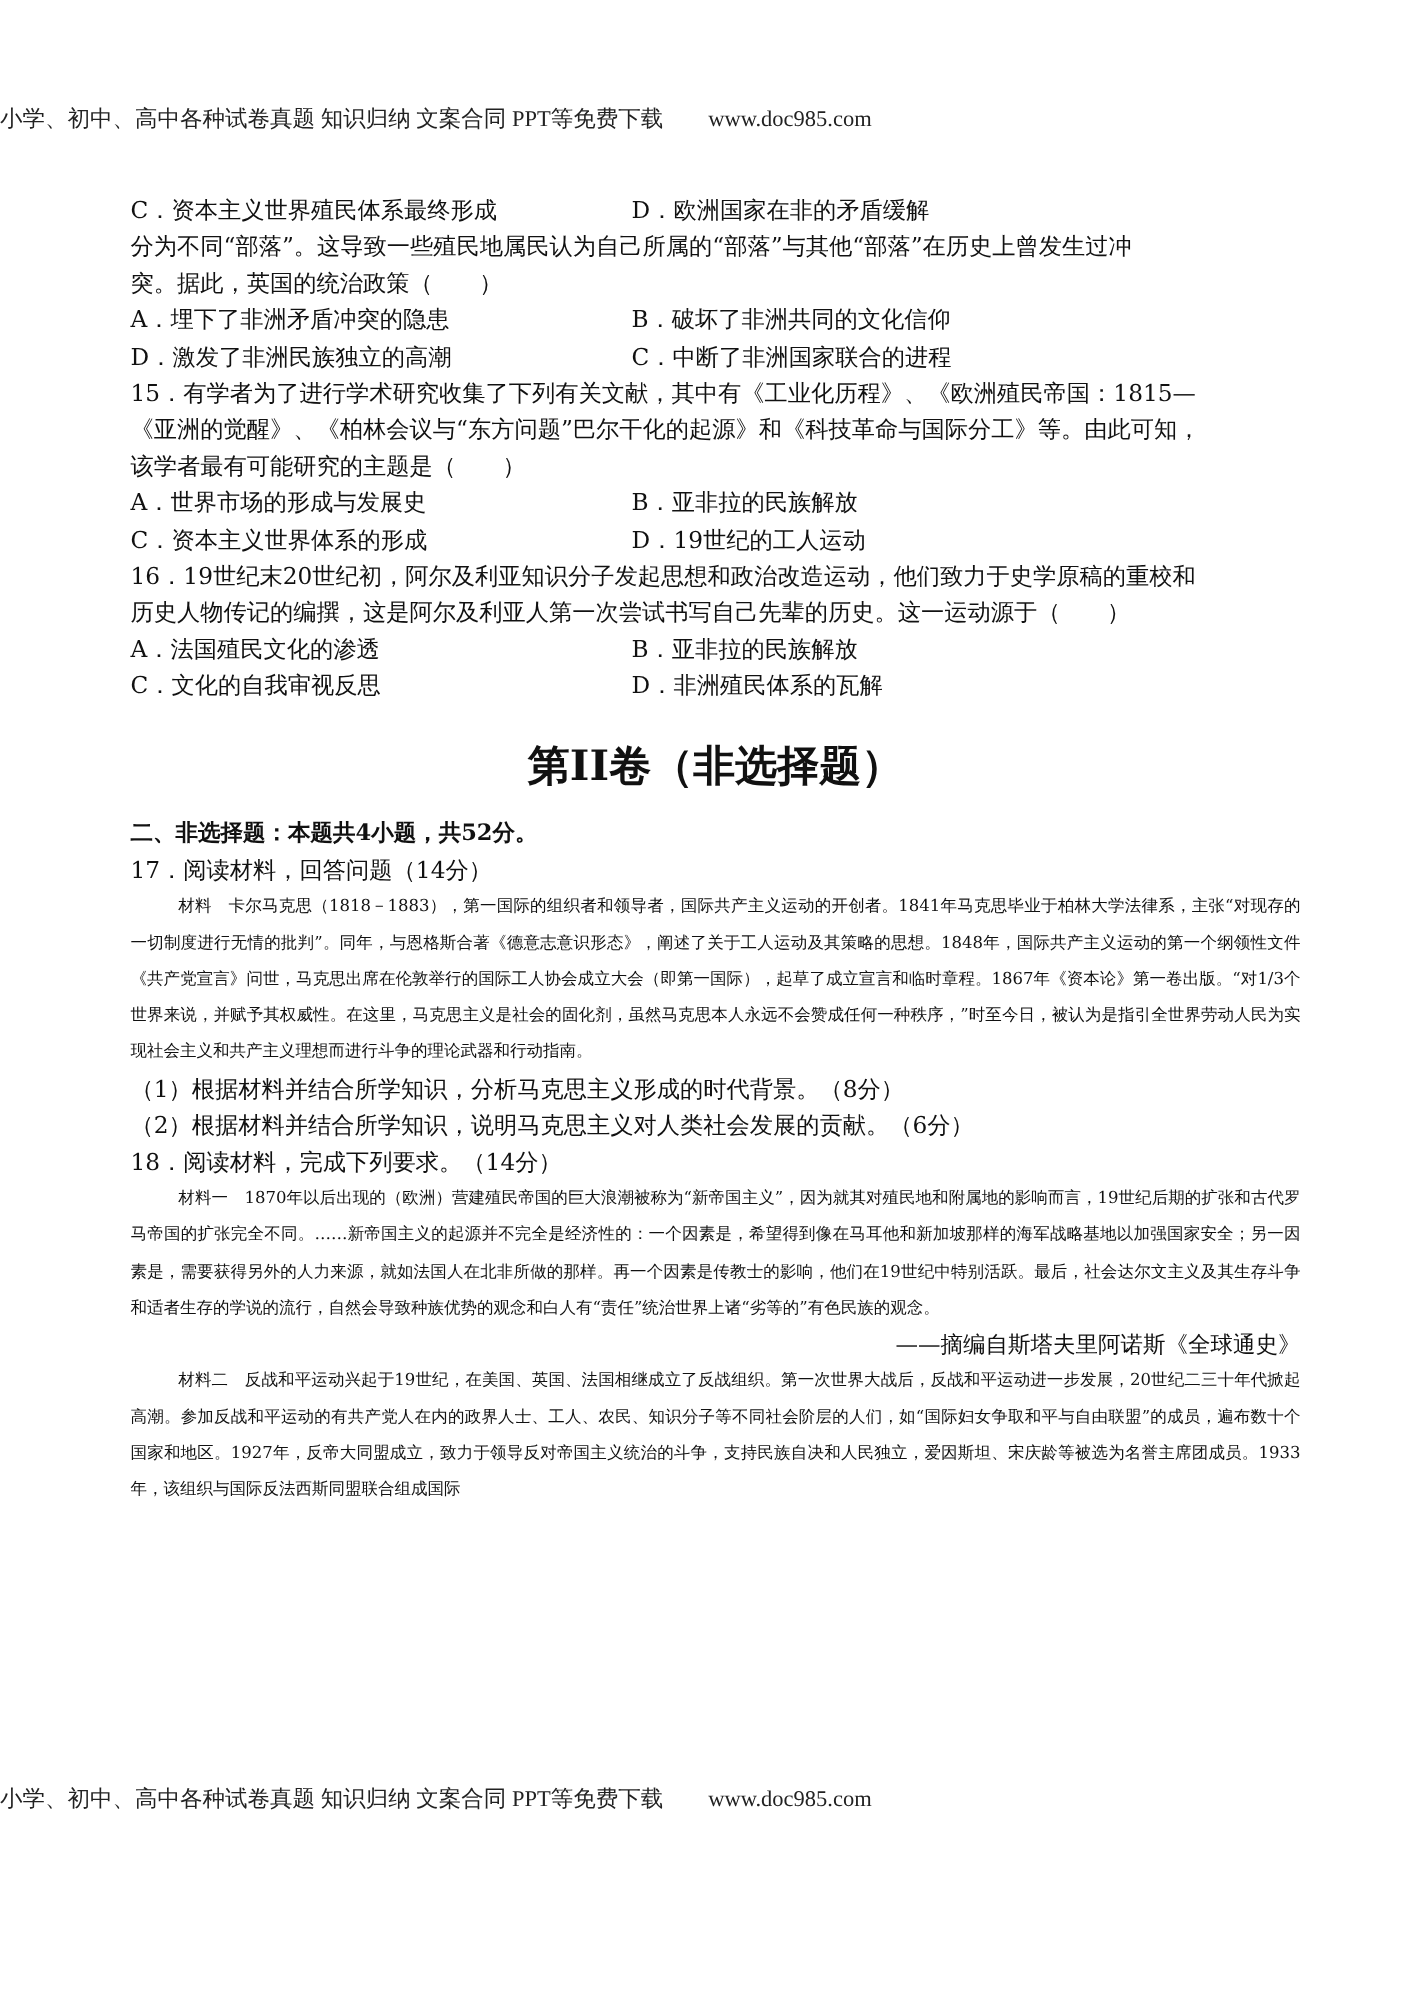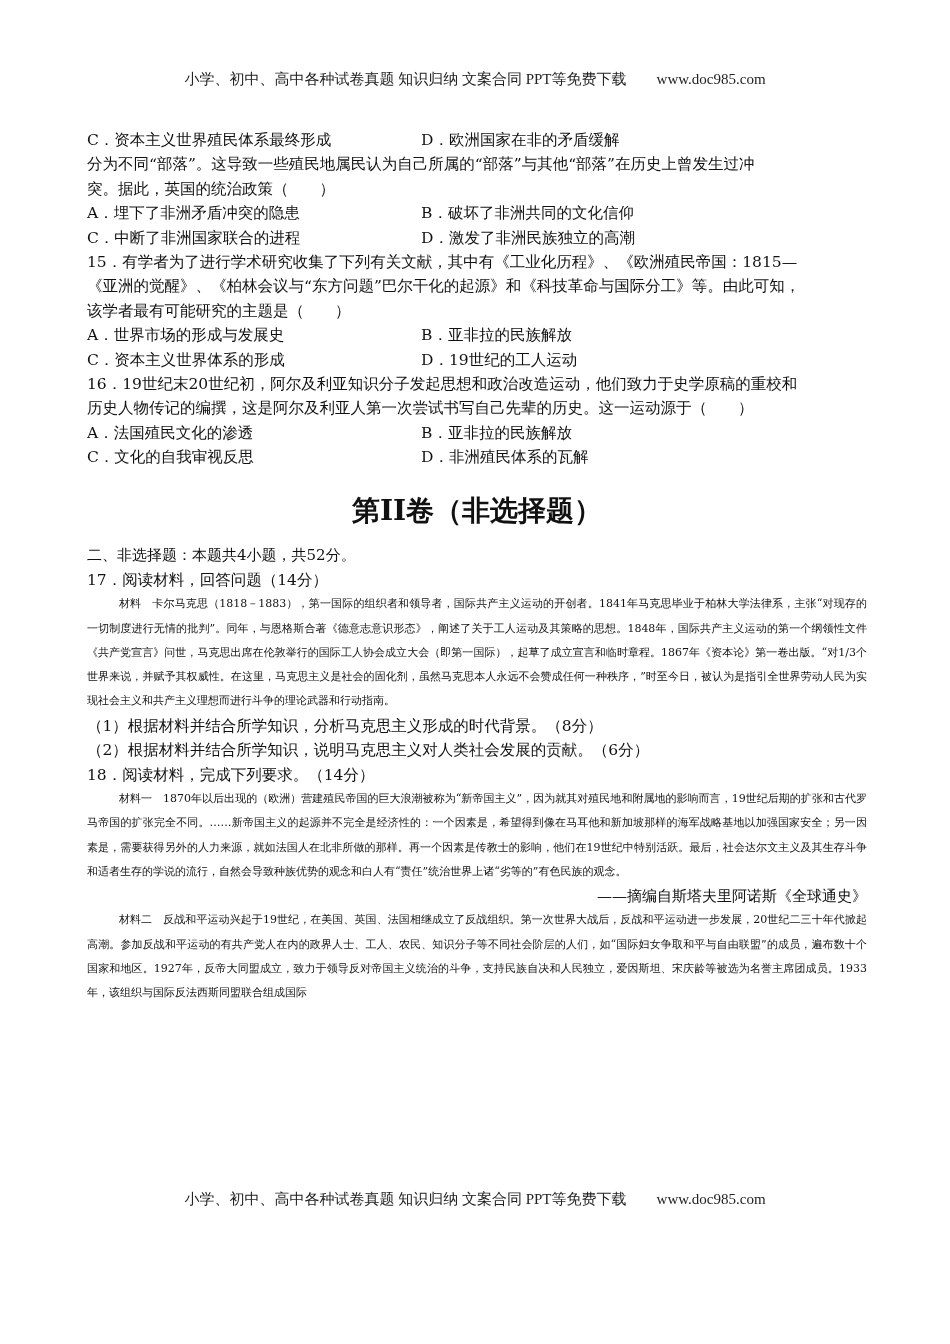--- a/index.html
+++ b/index.html
@@ -1,27 +1,27 @@
 <!DOCTYPE html>
 <html><head>
 <meta charset="utf-8">
 <style>
   html, body { margin:0; padding:0; background:#ffffff; }
   body { width:950px; height:1344px; position:relative; overflow:hidden;
          font-family:"DejaVu Serif","Liberation Serif",serif; color:#111; }
-  .hdr { position:absolute; left:0; width:950px; text-align:center; font-size:15px;
+  .hdr { position:absolute; left:0; width:950px; text-align:left; font-size:15px;
          font-family:"Liberation Serif","DejaVu Serif",serif; color:#222; }
   .hdr .url { margin-left:30px; }
   .page { position:absolute; left:87px; top:128px; width:780px; }
   .line { font-size:15.5px; line-height:24.4px; height:24.4px; white-space:nowrap; }
   .opts { display:flex; }
   .opts .o { width:334px; }
   .q { }
   .sec-title { text-align:center; font-size:28px; font-weight:bold; height:64px; line-height:64px; margin-top:10px; }
-  .bold { font-weight:normal; font-size:15px; }
+  .bold { font-weight:bold; font-size:15px; }
   .mat { font-size:11px; line-height:24.3px; text-align:justify; }
   .mat p { margin:0; }
   .ind { text-indent:2.9em; }
   .src { text-align:right; font-size:15px; line-height:24.3px; }
 </style>
 </head>
 <body>
 
 <div class="hdr" style="top:70px;">
   <span>小学、初中、高中各种试卷真题  知识归纳  文案合同  PPT等免费下载</span><span class="url">www.doc985.com</span>
@@ -35,22 +35,22 @@
   </div>
 
   <div class="q">
     <div class="line">分为不同“部落”。这导致一些殖民地属民认为自己所属的“部落”与其他“部落”在历史上曾发生过冲</div>
     <div class="line">突。据此，英国的统治政策（　　）</div>
     <div class="line opts">
       <span class="o">A．埋下了非洲矛盾冲突的隐患</span>
       <span class="o">B．破坏了非洲共同的文化信仰</span>
     </div>
     <div class="line opts">
+      <span class="o">D．激发了非洲民族独立的高潮</span>
       <span class="o">C．中断了非洲国家联合的进程</span>
-      <span class="o">D．激发了非洲民族独立的高潮</span>
     </div>
   </div>
 
   <div class="q">
     <div class="line">15．有学者为了进行学术研究收集了下列有关文献，其中有《工业化历程》、《欧洲殖民帝国：1815—</div>
     <div class="line">《亚洲的觉醒》、《柏林会议与“东方问题”巴尔干化的起源》和《科技革命与国际分工》等。由此可知，</div>
     <div class="line">该学者最有可能研究的主题是（　　）</div>
     <div class="line opts">
       <span class="o">A．世界市场的形成与发展史</span>
       <span class="o">B．亚非拉的民族解放</span>

